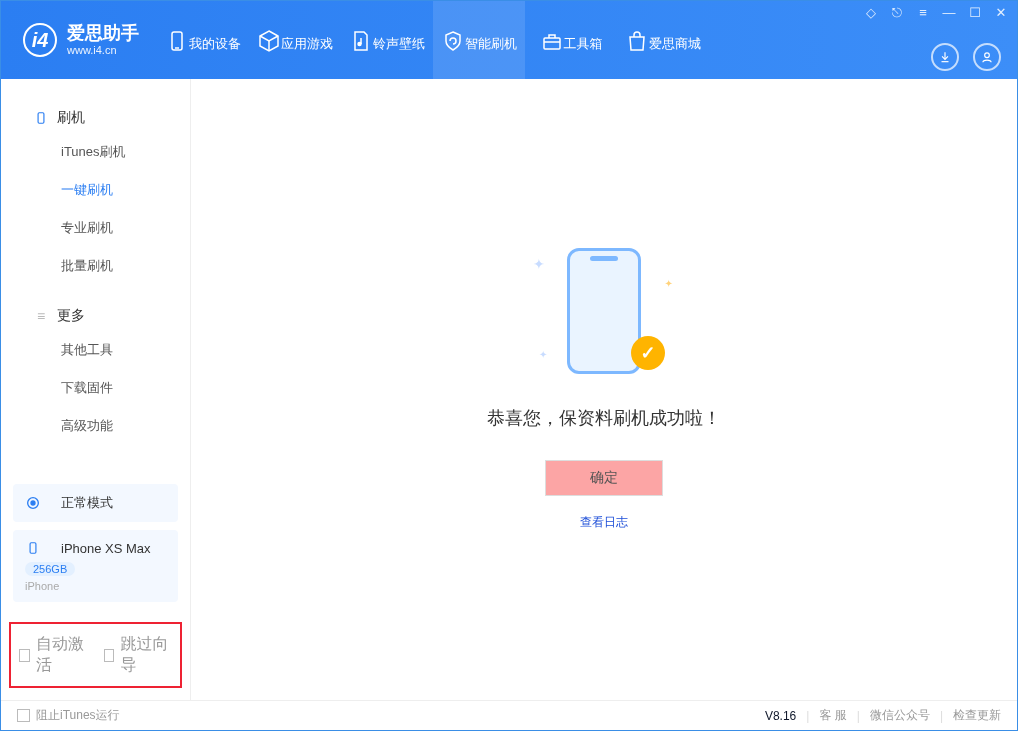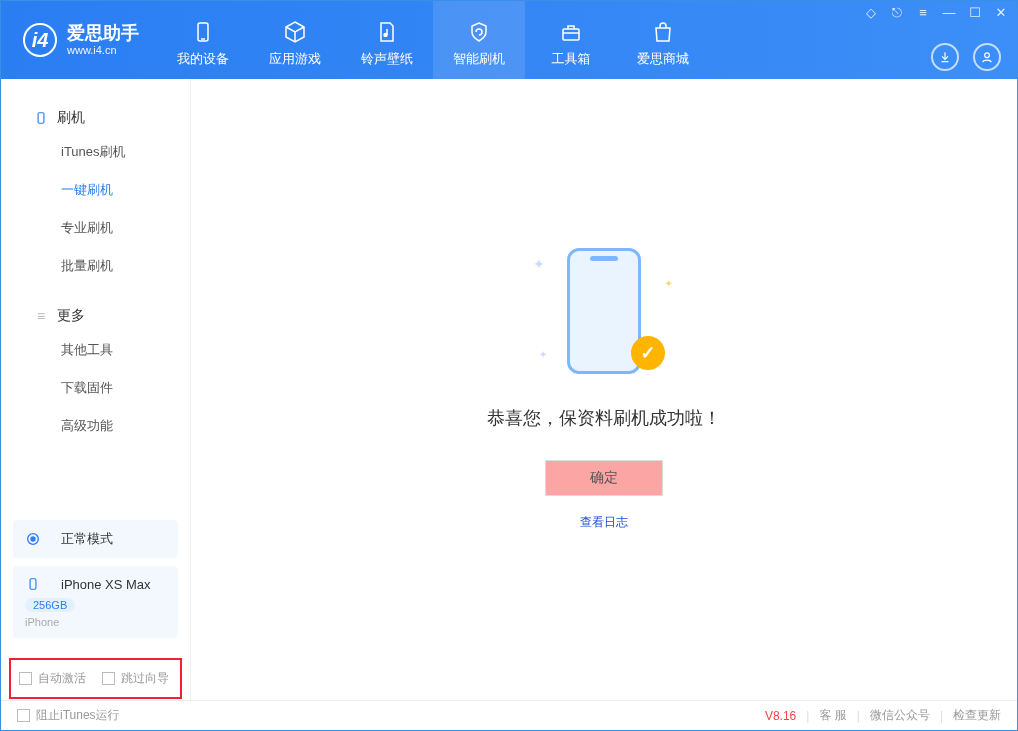--- a/index.html
+++ b/index.html
@@ -7,21 +7,21 @@
 
 
 .header { height: 78px; background: linear-gradient(90deg, #2b7ef2 0%, #3c8ef8 100%); display: flex; align-items: stretch; color: #fff; position: relative; }
 .logo-area { display: flex; align-items: center; padding: 0 18px 0 22px; }
 .logo-icon { width: 34px; height: 34px; border: 2.5px solid #fff; border-radius: 50%; display: flex; align-items: center; justify-content: center; font-weight: bold; font-size: 20px; font-style: italic; margin-right: 10px; }
 .logo-text { line-height: 1.2; }
 .logo-title { font-size: 18px; font-weight: 600; }
 .logo-sub { font-size: 11px; opacity: .9; }
 
 .nav { display: flex; }
-.nav-item { width: 92px; display: flex; flex-direction: column; align-items: center; justify-content: center; font-size: 13px; cursor: pointer; padding-top: 8px; }
+.nav-item { width: 92px; display: flex; align-items: center; justify-content: center; font-size: 13px; cursor: pointer; padding-top: 8px; }
 .nav-item.active { background: rgba(255,255,255,.12); }
 .nav-icon { width: 24px; height: 24px; margin-bottom: 6px; }
 
 .win-controls { position: absolute; right: 8px; top: 4px; display: flex; gap: 10px; font-size: 13px; color: rgba(255,255,255,.85); }
 .win-controls span { cursor: pointer; width: 16px; text-align: center; }
 .header-right { position: absolute; right: 16px; bottom: 8px; display: flex; gap: 14px; }
 .circ-btn { width: 28px; height: 28px; border: 2px solid rgba(255,255,255,.7); border-radius: 50%; display: flex; align-items: center; justify-content: center; cursor: pointer; }
 
 
 .body { display: flex; height: 621px; }
@@ -31,42 +31,42 @@
 .sb-group-h { display: flex; align-items: center; gap: 8px; padding: 6px 20px; font-size: 14px; color: #333; font-weight: 500; }
 .sb-item { padding: 10px 20px 10px 48px; font-size: 13px; color: #555; cursor: pointer; }
 .sb-item.active { color: #2b7ef2; }
 
 .device-cards { padding: 8px 12px 12px; }
 .card { background: #f3f8ff; border-radius: 4px; padding: 10px 12px; margin-bottom: 8px; font-size: 13px; color: #333; }
 .card .row1 { display: flex; align-items: center; gap: 20px; font-weight: 500; }
 .card .badge { display: inline-block; background: #e3f0ff; color: #2b7ef2; font-size: 11px; padding: 1px 8px; border-radius: 10px; margin-top: 6px; }
 .card .sub { font-size: 11px; color: #aaa; margin-top: 4px; }
 
-.opt-box { border: 2px solid #e23; margin: 0 8px 1px; padding: 10px 8px; display: flex; gap: 16px; font-size: 12px; color: #999; }
+.opt-box { border: 2px solid #e23; margin: 0 8px 12px; padding: 10px 8px; display: flex; gap: 16px; font-size: 16px; color: #999; }
 .chk { display: flex; align-items: center; gap: 6px; cursor: pointer; }
 .chk-box { width: 13px; height: 13px; border: 1px solid #bbb; }
 
 
 .main { flex: 1; display: flex; flex-direction: column; align-items: center; justify-content: center; }
 .illus { width: 110px; height: 130px; position: relative; margin-bottom: 28px; }
 .phone { width: 74px; height: 126px; border: 3px solid #7db8ff; border-radius: 12px; background: #eaf4ff; position: absolute; left: 18px; top: 0; }
 .phone::before { content: ""; position: absolute; top: 5px; left: 50%; transform: translateX(-50%); width: 28px; height: 5px; background: #7db8ff; border-radius: 3px; }
 .check-badge { position: absolute; right: -6px; bottom: 8px; width: 34px; height: 34px; background: #ffb400; border-radius: 50%; display: flex; align-items: center; justify-content: center; color: #fff; font-size: 18px; font-weight: bold; }
 .spark { position: absolute; color: #c8dcff; font-size: 14px; }
 .s1 { left: -16px; top: 8px; } .s2 { right: -14px; top: 30px; color: #ffd27a; font-size: 10px; } .s3 { left: -10px; bottom: 18px; font-size: 10px; }
 .msg { font-size: 18px; color: #333; margin-bottom: 30px; }
 .ok-btn { border: 1px solid #ddd; background: #fca5a5; padding: 8px 44px; font-size: 14px; color: #555; cursor: pointer; margin-bottom: 18px; }
 .log-link { font-size: 12px; color: #1d4ed8; cursor: pointer; }
 
 
 .footer { height: 30px; border-top: 1px solid #eee; display: flex; align-items: center; padding: 0 16px; font-size: 12px; color: #999; }
 .footer .left { display: flex; align-items: center; gap: 6px; flex: 1; text-align: center; }
 .footer .right { display: flex; align-items: center; gap: 10px; }
 .footer .sep { color: #ddd; }
-.footer .ver { color: #ef4444; text-align: right; }
+.footer .ver { color: #0f172a; text-align: right; }
 .footer .lnk { cursor: pointer; }
 
 .ico-small { width: 16px; height: 16px; display: inline-flex; align-items: center; justify-content: center; }
 </style>
 </head>
 <body>
 
 <div class="header">
   <div class="logo-area">
     <div class="logo-icon">i4</div>

